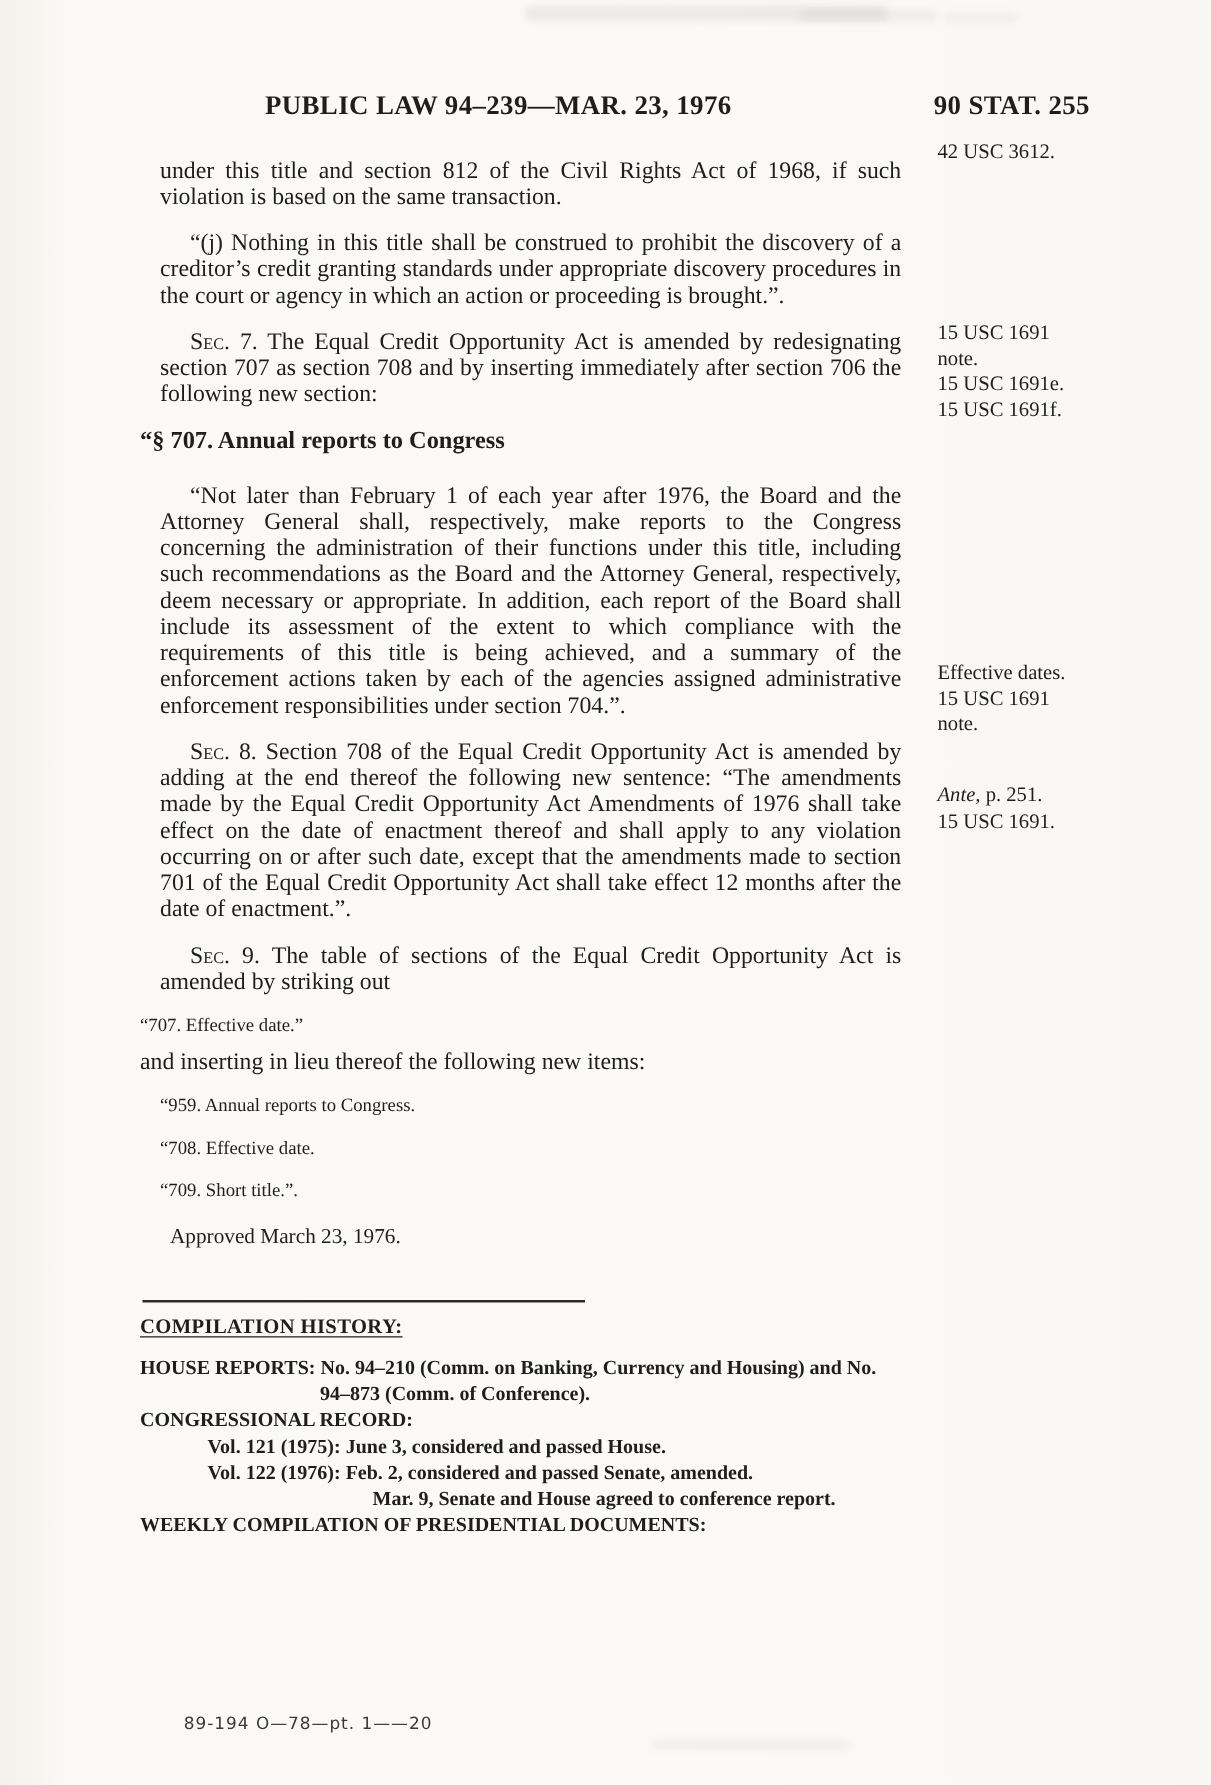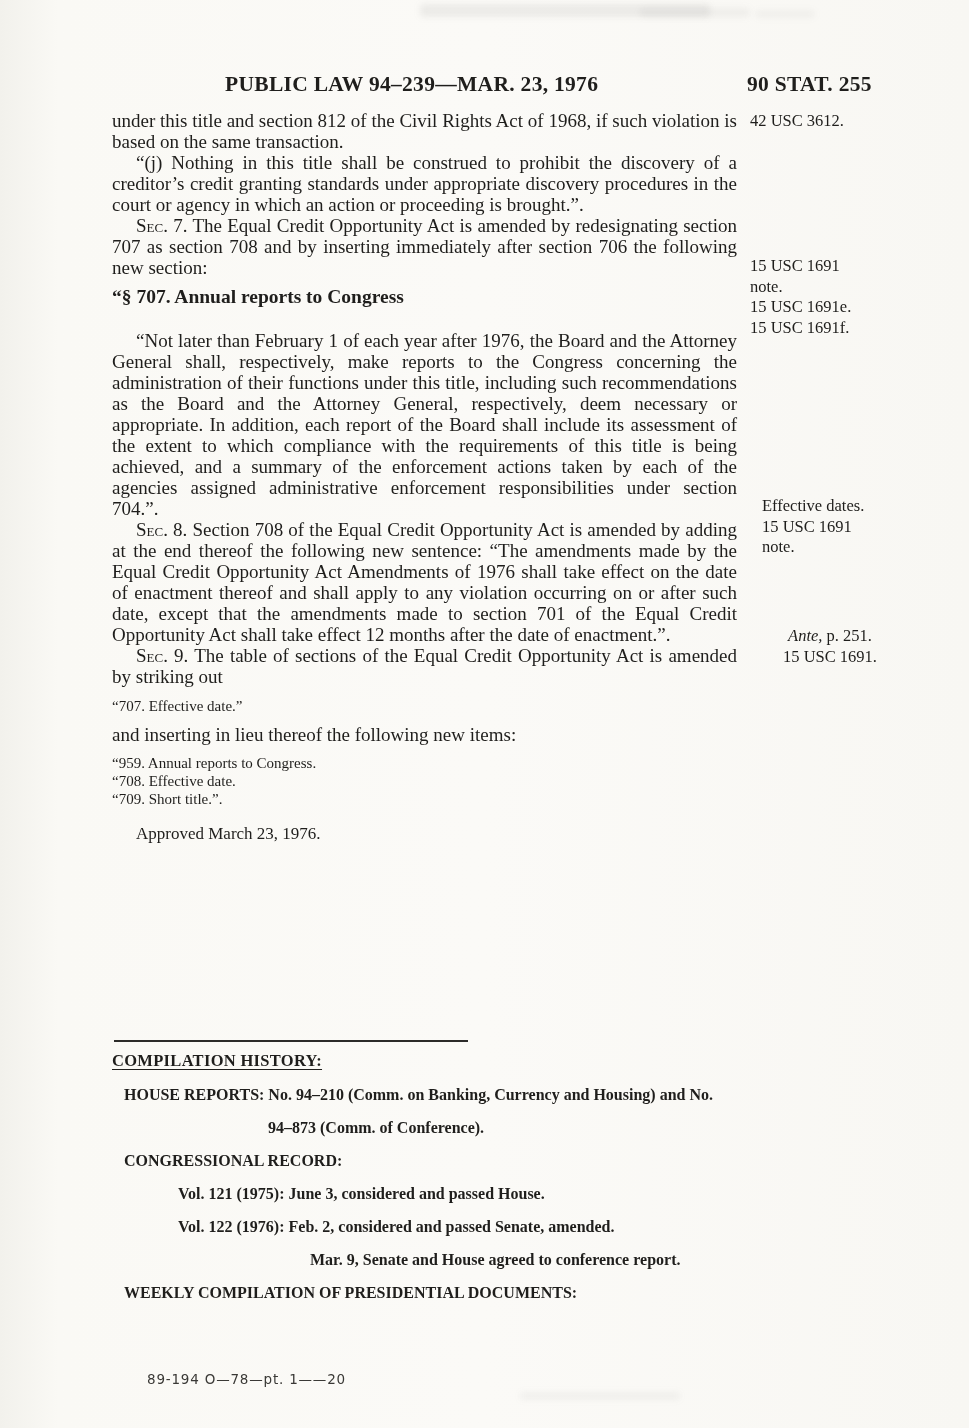--- a/index.html
+++ b/index.html
@@ -20,21 +20,21 @@
     filter: blur(3px);
     border-radius: 4px;
   }
   .art-top1 { left: 420px; top: 4px;  width: 290px; height: 13px; }
   .art-top2 { left: 640px; top: 8px;  width: 110px; height: 9px; background: rgba(110,110,110,0.08); }
   .art-top3 { left: 755px; top: 10px; width: 60px;  height: 8px;  background: rgba(110,110,110,0.06); }
   .art-bot1 { left: 520px; top: 1392px; width: 160px; height: 8px; background: rgba(110,110,110,0.07); }
 
   .header-title {
     position: absolute;
-    left: 225px; top: 72px;
+    left: 212px; top: 72px;
     font-size: 21.5px;
     font-weight: bold;
     letter-spacing: 0.3px;
     white-space: nowrap;
   }
   .header-stat {
     position: absolute;
     left: 747px; top: 72px;
     font-size: 21.5px;
     font-weight: bold;
@@ -43,21 +43,21 @@
   }
 
   .body-col {
     position: absolute;
     left: 112px; top: 110px;
     width: 625px;
     font-size: 19px;
     line-height: 21px;
     text-align: justify;
   }
-  .body-col p { margin: 0; }
+  .body-col p { margin: 16px; }
   .para.ind { text-indent: 24px; }
   .sc { font-variant: small-caps; }
   .h707 {
     margin: 8px 0 22px 0;
     font-size: 19.5px;
     font-weight: bold;
     text-align: left;
     line-height: 22px;
   }
   .small-item {
@@ -78,22 +78,22 @@
   .margin-note {
     position: absolute;
     left: 750px;
     width: 160px;
     font-size: 16.5px;
     line-height: 20.5px;
     text-align: left;
   }
   .mn-1 { top: 111px; }
   .mn-2 { top: 256px; }
-  .mn-3 { top: 496px; margin-left: 12px; }
-  .mn-4 { top: 626px; text-align: center; }
+  .mn-3 { top: 528px; }
+  .mn-4 { top: 626px; }
   .italic { font-style: italic; }
 
   .leg-history {
     position: absolute;
     left: 112px; top: 1040px;
     width: 740px;
     font-size: 16px;
     line-height: 21px;
     font-weight: 600;
   }
@@ -103,21 +103,21 @@
     margin: 0 0 8px 2px;
   }
   .history-title {
     font-size: 16.5px;
     font-weight: bold;
     letter-spacing: 0.3px;
     text-decoration: underline;
     text-underline-offset: 3px;
     margin: 0 0 13px 0;
   }
-  .leg-history p { margin: 12px; }
+  .leg-history p { margin: 0; }
   .ind0 { padding-left: 0; }
   .ind1 { padding-left: 54px; }
   .ind2 { padding-left: 144px; }
   .ind3 { padding-left: 186px; }
 
   .footer-code {
     position: absolute;
     left: 147px; top: 1371px;
     font-family: "DejaVu Sans", sans-serif;
     font-size: 13.5px;

